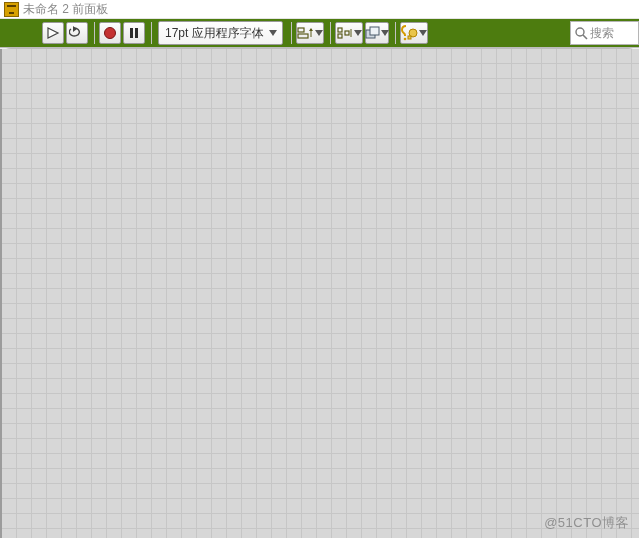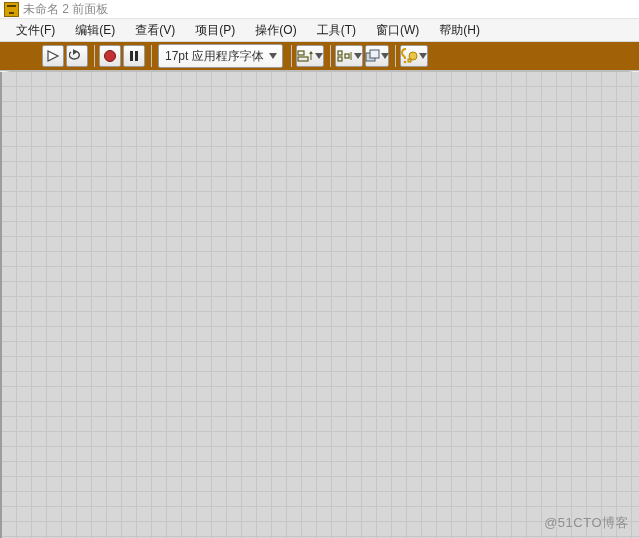--- a/index.html
+++ b/index.html
@@ -53,21 +53,21 @@
   .menu-item {
     padding: 2px 10px;
     font-size: 12px;
     color: #222;
     cursor: default;
   }
 
   
   .toolbar-row {
     height: 28px;
-    background: #a16207;
+    background: #4d7c0f;
     border-bottom: 1px solid #bdbdbd;
     display: flex;
     align-items: center;
     padding: 0 0 0 42px;
     gap: 0;
     position: relative;
   }
   .tb-group { display: flex; align-items: center; height: 24px; }
   .tb-sep { width: 1px; height: 22px; background: #c2c2c2; margin: 0 4px; }
 
@@ -147,30 +147,20 @@
 </head>
 <body>
 
 <div class="window">
 
   <div class="titlebar">
     <span class="app-icon"></span>
     <span class="title-text">未命名 2 前面板</span>
   </div>
 
-  <div class="menubar">
-    <div class="menu-item">文件(F)</div>
-    <div class="menu-item">编辑(E)</div>
-    <div class="menu-item">查看(V)</div>
-    <div class="menu-item">项目(P)</div>
-    <div class="menu-item">操作(O)</div>
-    <div class="menu-item">工具(T)</div>
-    <div class="menu-item">窗口(W)</div>
-    <div class="menu-item">帮助(H)</div>
-  </div>
 
   <div class="toolbar-row">
 
     <div class="tb-group">
       <button class="tb-btn framed">
         <span>
           <svg width="14" height="14" viewBox="0 0 14 14">
               <path d="M2 2 L12 7 L2 12 Z" fill="#fdfdfd" stroke="#444" stroke-width="1.2"></path>
             </svg>
         </span>
@@ -283,20 +273,29 @@
           </svg>
         </span>
         <span class="dd-arrow">
           <svg viewBox="0 0 8 6">
               <path d="M0 0 L8 0 L4 6 Z" fill="#555"></path>
             </svg>
         </span>
       </button>
     </div>
 
+    <div class="search-wrap">
+      <span class="mag">
+        <svg width="14" height="14" viewBox="0 0 14 14">
+            <circle cx="6" cy="6" r="4" fill="none" stroke="#7a7a7a" stroke-width="1.4"></circle>
+            <line x1="9" y1="9" x2="13" y2="13" stroke="#7a7a7a" stroke-width="1.6"></line>
+          </svg>
+      </span>
+      <input type="text" placeholder="搜索" style="">
+    </div>
   </div>
 
   <div class="canvas-wrap">
     <div class="canvas"></div>
     <div class="watermark">@51CTO博客</div>
   </div>
 
 </div>
 
 </body></html>

